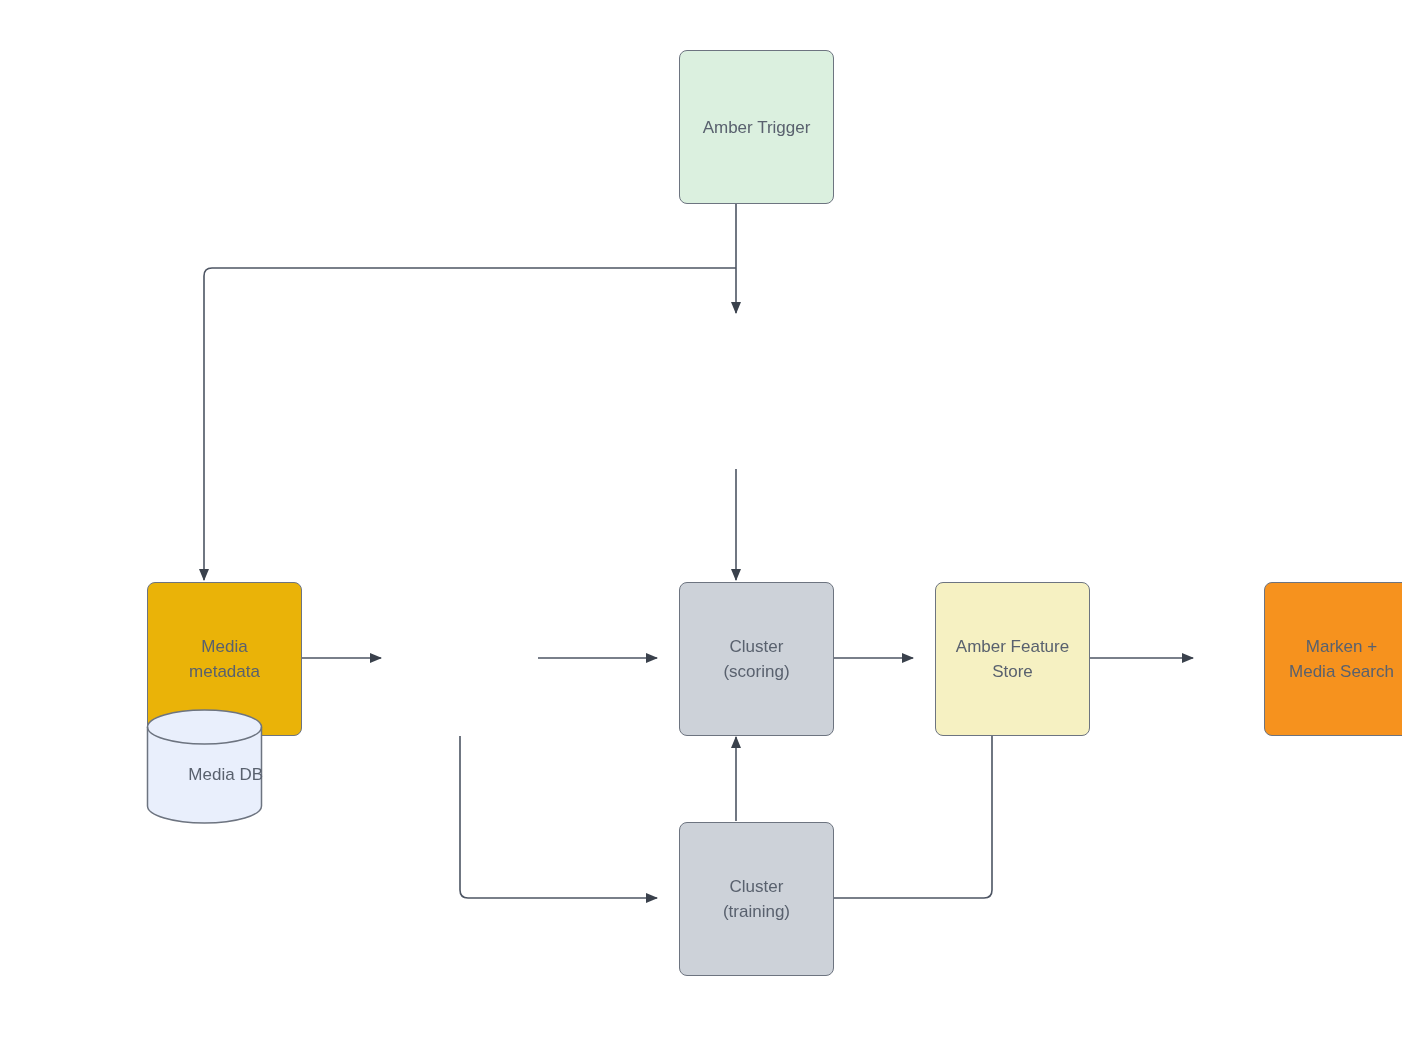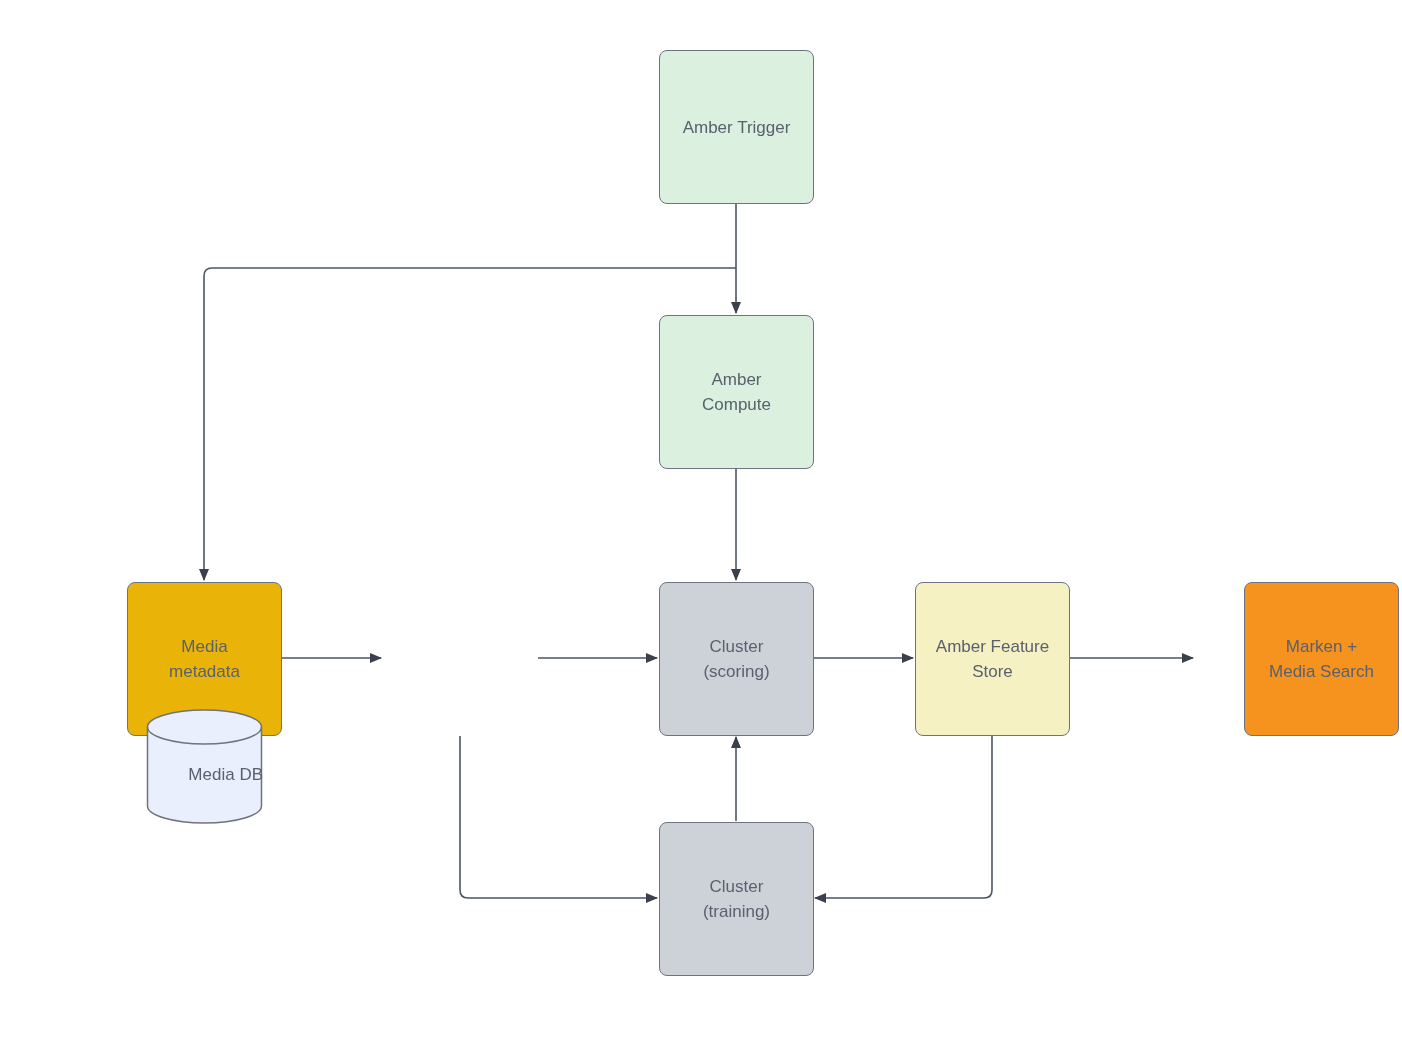--- a/index.html
+++ b/index.html
@@ -30,20 +30,21 @@
     position: absolute;
     box-sizing: border-box;
     width: 155px;
     height: 154px;
     border: 1.5px solid #6d7480;
     border-radius: 8px;
     display: flex;
     align-items: center;
     justify-content: center;
     text-align: center;
+    margin-left: 20px;
   }
   .label {
     color: #59616e;
     font-size: 17px;
     line-height: 25px;
     white-space: pre-line;
     user-select: none;
   }
   .node-cyl {
     position: absolute;
@@ -88,24 +89,20 @@
     <path class="edge" d="M1070,658 L1193,658" marker-end="url(#arrow)" stroke="#4d5563"></path>
     <path class="edge" d="M460,736 L460,890 Q460,898 468,898 L657,898" marker-end="url(#arrow)" stroke="#4d5563"></path>
     <path class="edge" d="M992,736 L992,890 Q992,898 984,898 L815,898" marker-end="url(#arrow)" stroke="#4d5563"></path>
     <path class="edge" d="M736,821 L736,737" marker-end="url(#arrow)" stroke="#4d5563"></path>
   </svg>
 
   <div class="node" style="left: 659px; top: 50px; background-color: rgb(219, 240, 223);">
     <span class="label">Amber Trigger</span>
   </div>
 
-  <div class="node" style="left: 659px; top: 315px; background-color: rgb(219, 240, 223);">
-    <span class="label">Amber
-Compute</span>
-  </div>
 
   <div class="node" style="left: 127px; top: 582px; background-color: #eab308;">
     <span class="label">Media
 metadata</span>
   </div>
 
 
   <div class="node" style="left: 659px; top: 582px; background-color: rgb(205, 210, 217);">
     <span class="label">Cluster
 (scoring)</span>

